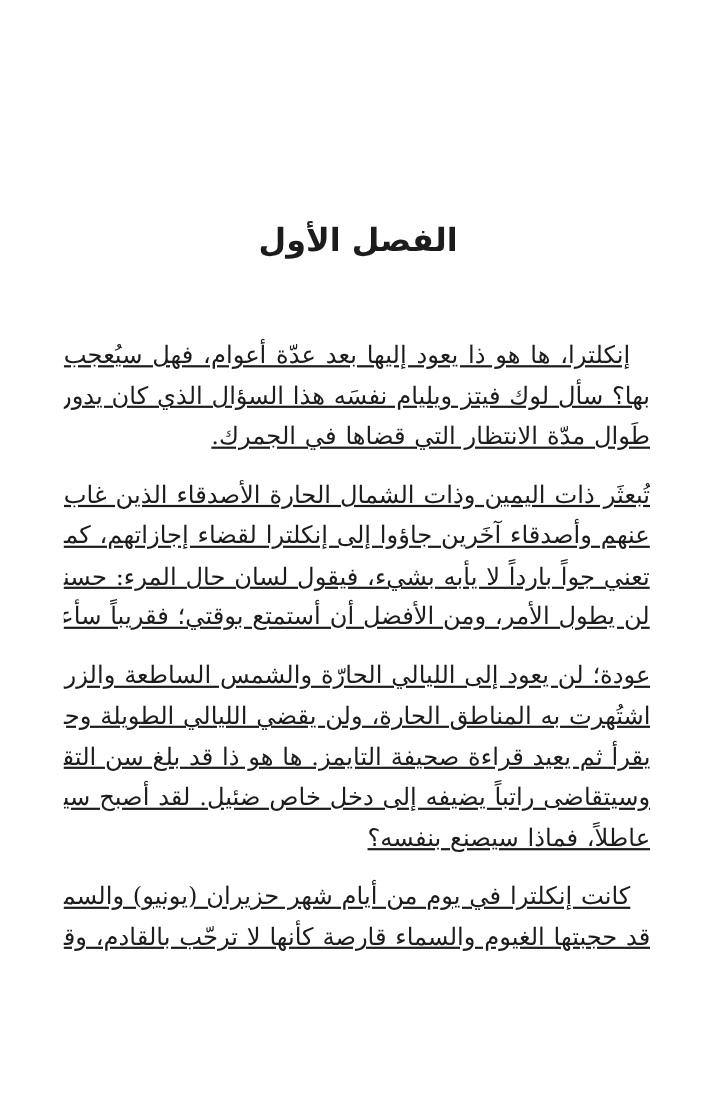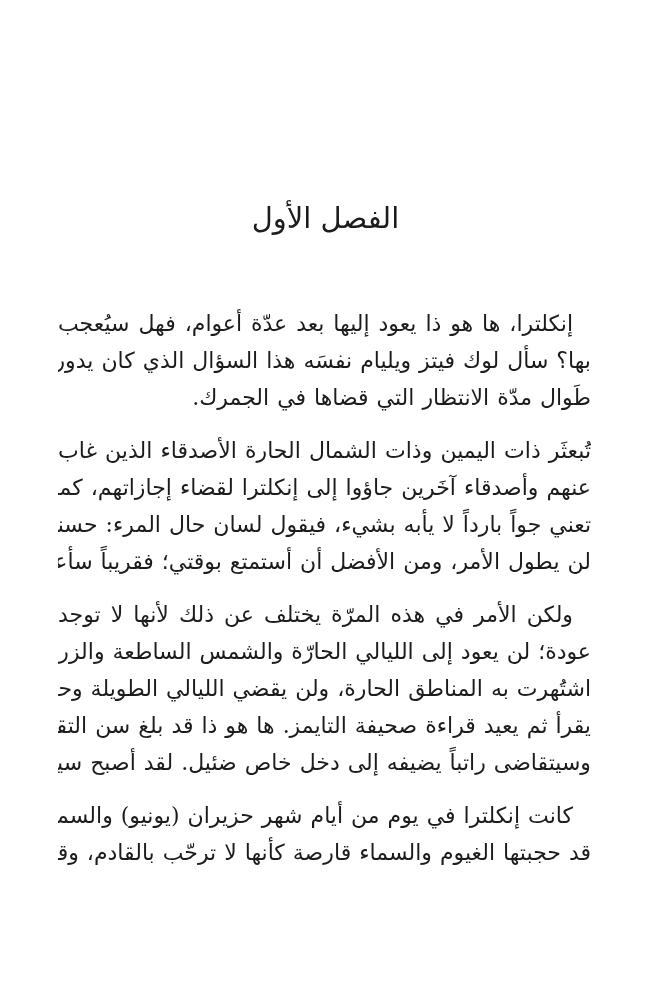--- a/index.html
+++ b/index.html
@@ -16,29 +16,30 @@
     font-family: "DejaVu Serif", "DejaVu Sans", sans-serif;
     direction: rtl;
     overflow: hidden;
     box-sizing: border-box;
     padding-top: 198px;
   }
   .chapter-title {
     margin: 0;
     text-align: center;
     font-size: 29px;
-    font-weight: normal;
+    font-weight: bold;
     line-height: 40px;
     letter-spacing: 0;
   }
   .content {
     margin: 67px 60px 0 58px; 
   }
   .paragraph {
     margin: 0 0 16px 0;
+    text-decoration: underline;
   }
   .line {
     font-size: 22px;
     line-height: 37px;
     white-space: nowrap;      
     text-align: justify;
     text-align-last: justify; 
     word-spacing: 1px;
     overflow: hidden;
   }
@@ -62,25 +63,25 @@
           <div class="line">بها؟ سأل لوك فيتز ويليام نفسَه هذا السؤال الذي كان يدور في ذهنه</div>
           <div class="line last">طَوال مدّة الانتظار التي قضاها في الجمرك.</div>
         </div>
         <div class="paragraph">
           <div class="line">تُبعثَر ذات اليمين وذات الشمال الحارة الأصدقاء الذين غاب</div>
           <div class="line">عنهم وأصدقاء آخَرين جاؤوا إلى إنكلترا لقضاء إجازاتهم، كما</div>
           <div class="line">تعني جواً بارداً لا يأبه بشيء، فيقول لسان حال المرء: حسناً،</div>
           <div class="line">لن يطول الأمر، ومن الأفضل أن أستمتع بوقتي؛ فقريباً سأعود</div>
         </div>
         <div class="paragraph">
-          <div class="line first">ولكن الأمر في هذه المرّة يختلف عن ذلك لأنها لا توجد</div>
           <div class="line">عودة؛ لن يعود إلى الليالي الحارّة والشمس الساطعة والزرع الذي</div>
           <div class="line">اشتُهرت به المناطق الحارة، ولن يقضي الليالي الطويلة وحيداً</div>
           <div class="line">يقرأ ثم يعيد قراءة صحيفة التايمز. ها هو ذا قد بلغ سن التقاعد</div>
           <div class="line">وسيتقاضى راتباً يضيفه إلى دخل خاص ضئيل. لقد أصبح سيداً</div>
+          <div class="line last">عاطلاً، فماذا سيصنع بنفسه؟</div>
         </div>
         <div class="paragraph">
           <div class="line first">كانت إنكلترا في يوم من أيام شهر حزيران (يونيو) والسماء</div>
           <div class="line">قد حجبتها الغيوم والسماء قارصة كأنها لا ترحّب بالقادم، وقد</div>
         </div>
       </div>
   </div>
 </div>
 
 </body></html>

